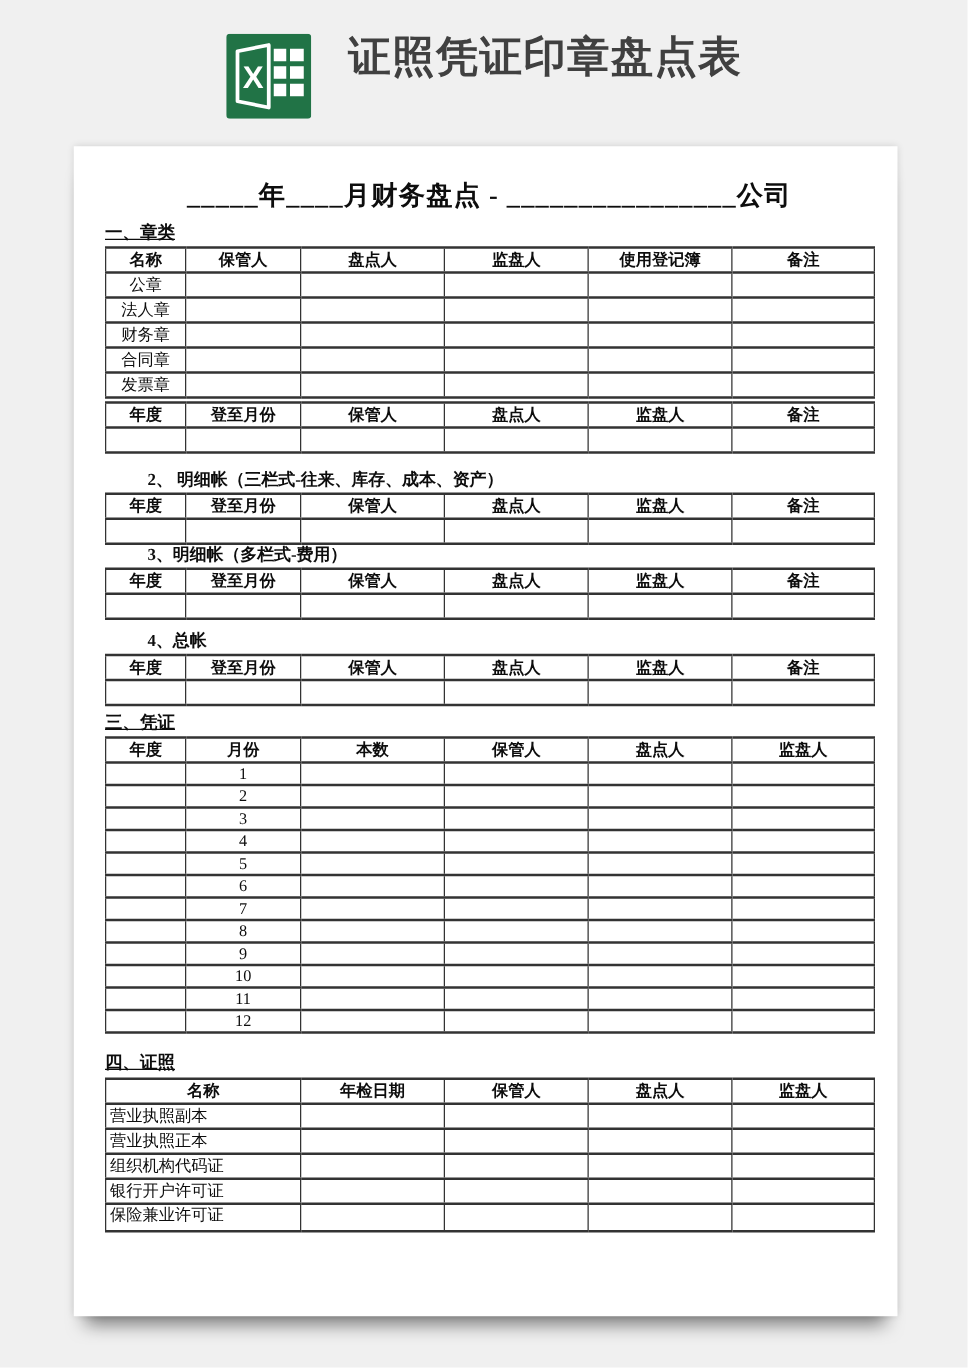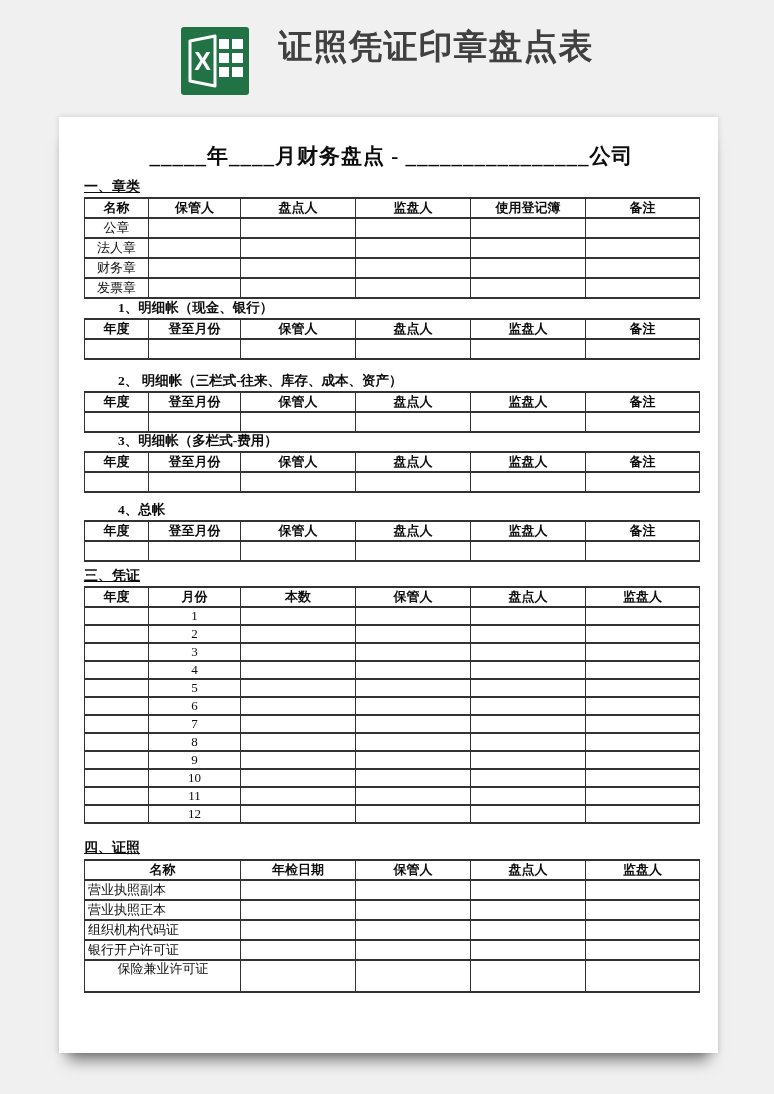--- a/index.html
+++ b/index.html
@@ -62,21 +62,21 @@
   th,td{
     border:1px solid #333;border-top:2px solid #333;border-bottom:2px solid #333;
     font-size:13px;text-align:center;padding:0 2px;
     overflow:hidden;white-space:nowrap;vertical-align:middle;
   }
   th{font-weight:bold;height:18px;}
   td{height:18px;}
   .t-vouchers td{height:15px;}
   .t-licenses td:first-child{text-align:left;padding-left:3px;}
   tr.cut td{height:12px;}
-  tr.cut td .cell{height:30px;overflow:hidden;line-height:15px;text-align:center;}
+  tr.cut td .cell{height:20px;overflow:hidden;line-height:15px;}
   .cell{display:block;}
 </style>
 </head>
 <body>
 
 <header class="site-header">
   <div class="logo-wrap">
     <svg width="68" height="68" viewBox="0 0 68 68" xmlns="http://www.w3.org/2000/svg">
       <rect width="68" height="68" rx="3" fill="#217346"></rect>
 
@@ -175,20 +175,40 @@
           </td>
           <td>
             <span class="cell"></span>
           </td>
           <td>
             <span class="cell"></span>
           </td>
         </tr>
         <tr>
           <td>
+            <span class="cell">合同章</span>
+          </td>
+          <td>
+            <span class="cell"></span>
+          </td>
+          <td>
+            <span class="cell"></span>
+          </td>
+          <td>
+            <span class="cell"></span>
+          </td>
+          <td>
+            <span class="cell"></span>
+          </td>
+          <td>
+            <span class="cell"></span>
+          </td>
+        </tr>
+        <tr>
+          <td>
             <span class="cell">发票章</span>
           </td>
           <td>
             <span class="cell"></span>
           </td>
           <td>
             <span class="cell"></span>
           </td>
           <td>
             <span class="cell"></span>
@@ -197,21 +217,20 @@
             <span class="cell"></span>
           </td>
           <td>
             <span class="cell"></span>
           </td>
         </tr>
       </tbody>
     </table>
 
 
-  <div class="sub-label sub1">1、明细帐（现金、银行）</div>
   <table class="t-ledger">
       <colgroup>
         <col style="width: 64px;">
         <col style="width: 92px;">
         <col style="width: 115px;">
         <col style="width: 115px;">
         <col style="width: 115px;">
         <col style="width: 114px;">
       </colgroup>
       <thead>

